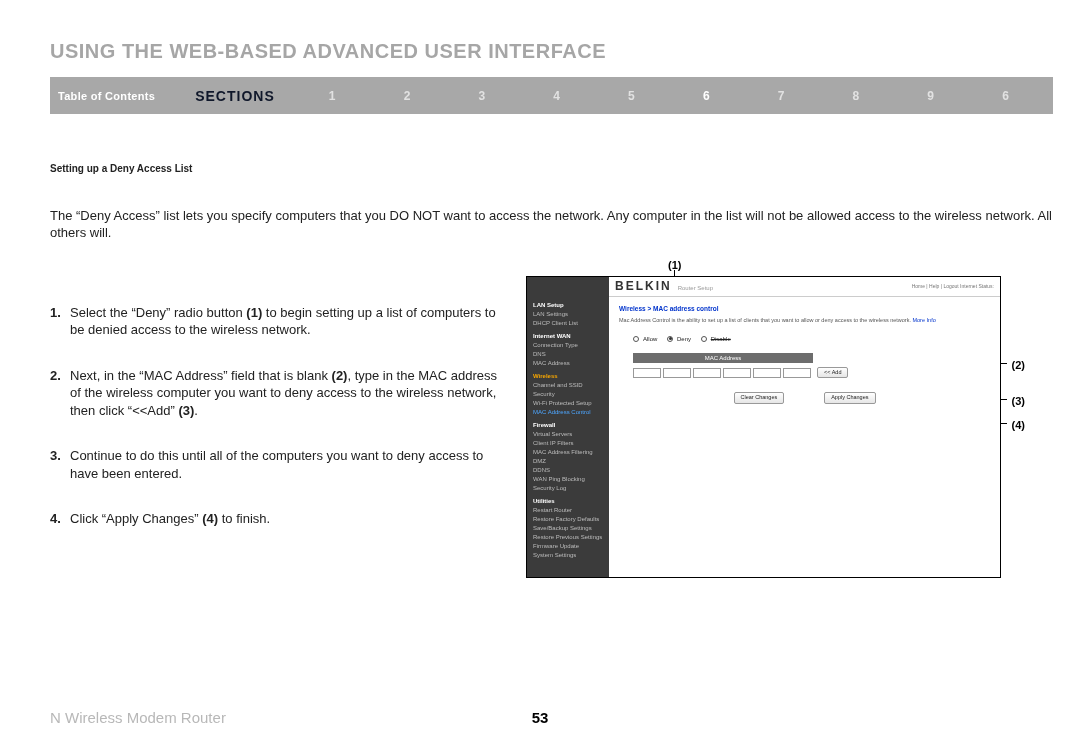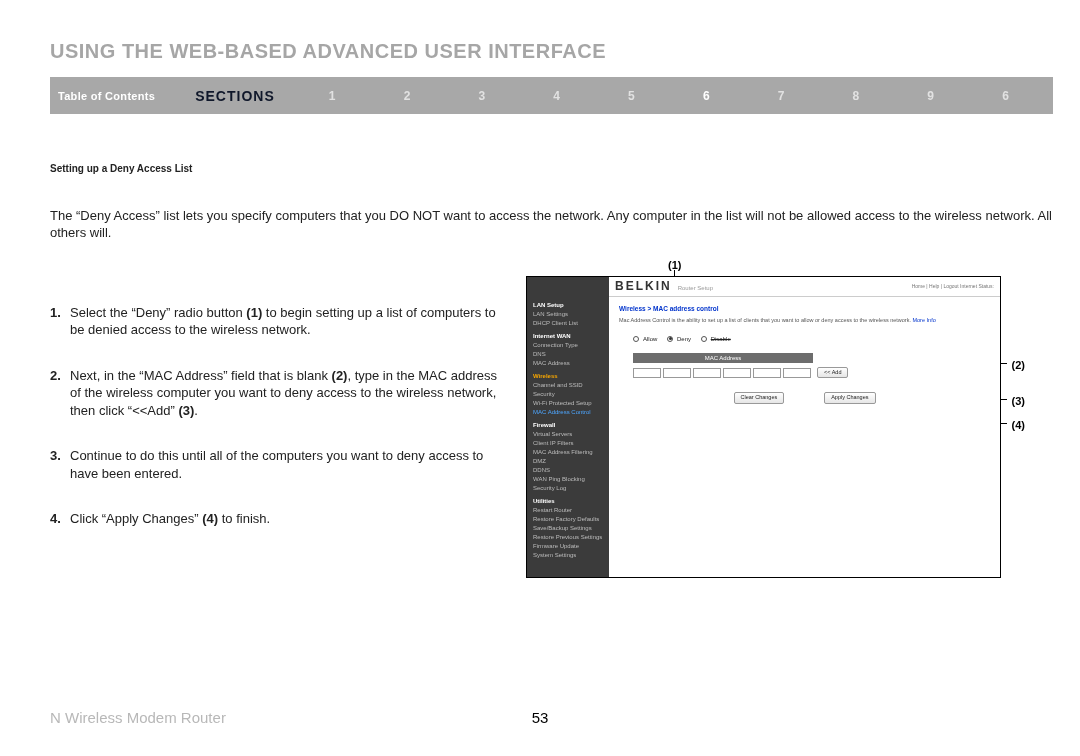--- a/index.html
+++ b/index.html
@@ -260,21 +260,21 @@
     bottom: 30px;
     left: 50px;
     right: 50px;
     display: flex;
     justify-content: space-between;
     font-size: 15px;
     color: #b8b8b8;
   }
   .footer .pagenum {
     color: #000;
-    font-weight: normal;
+    font-weight: bold;
     position: absolute;
     left: 50%;
     transform: translateX(-50%);
   }
   b { font-weight: bold; }
 </style>
 </head>
 <body>
 
 <div class="page">

